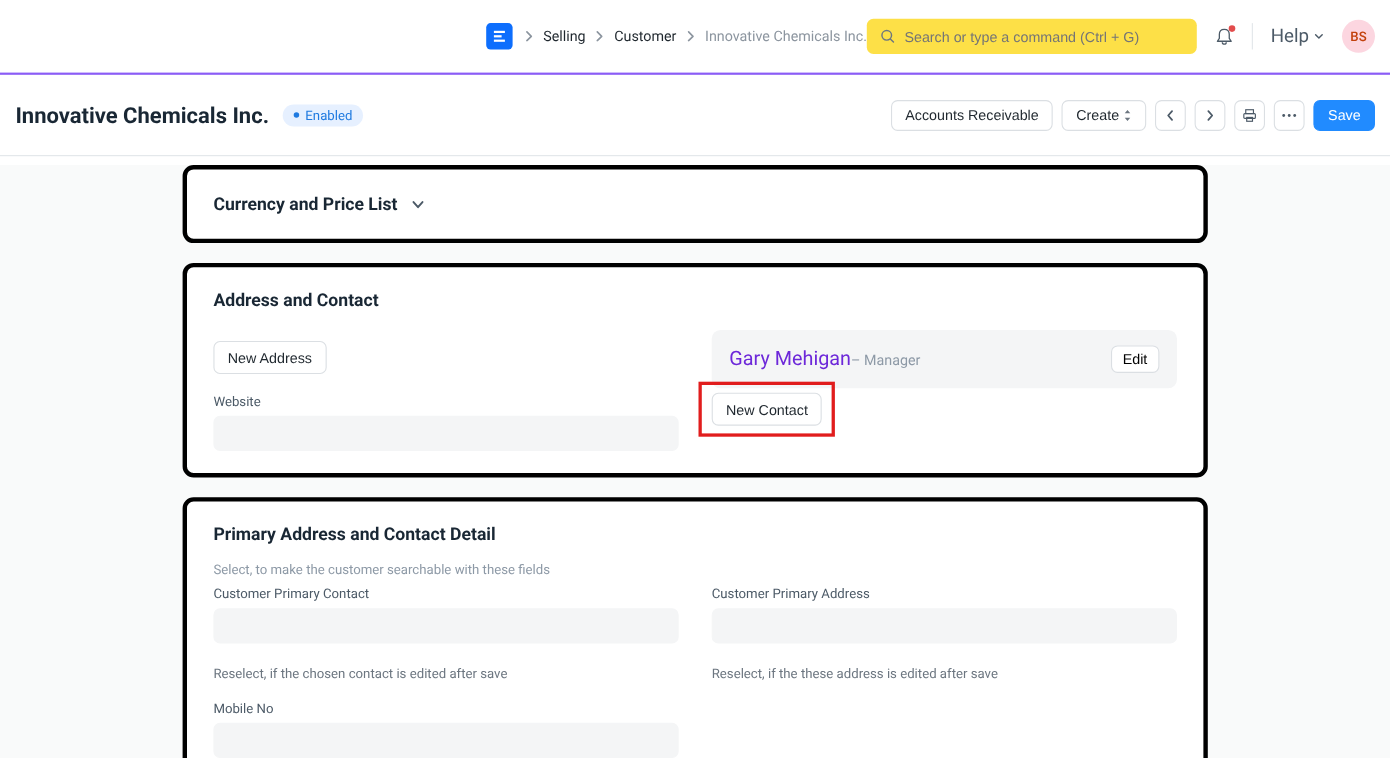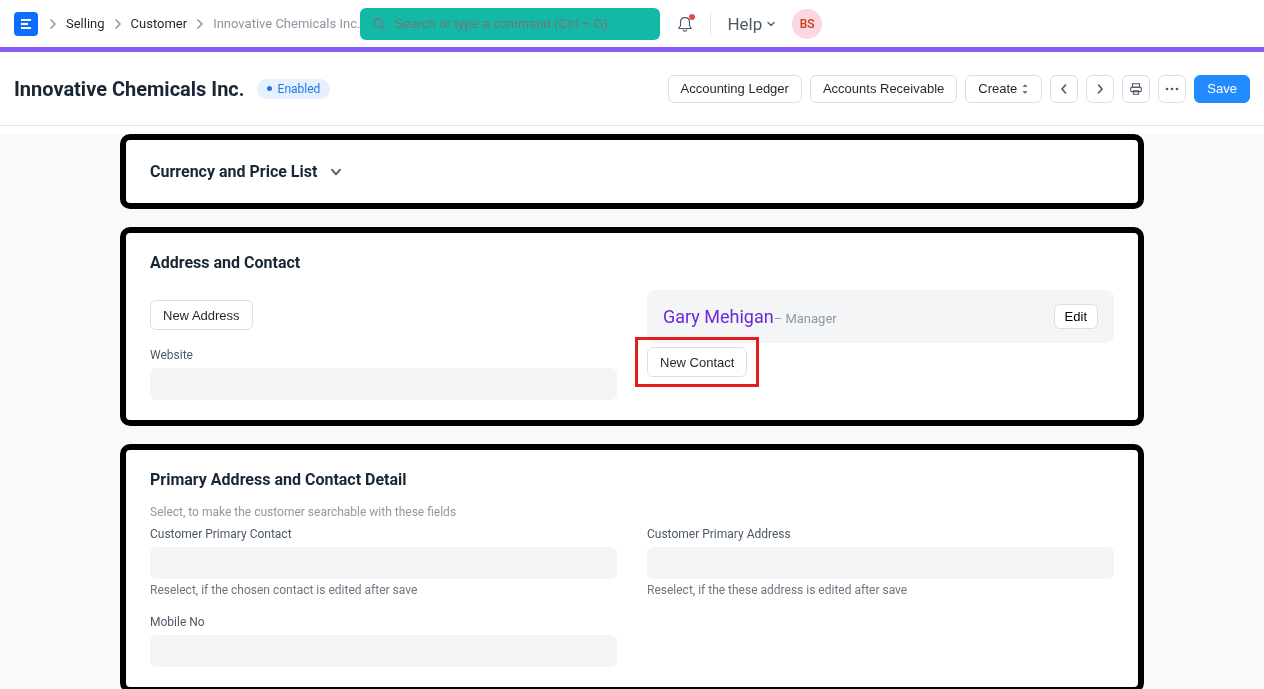--- a/index.html
+++ b/index.html
@@ -4,26 +4,26 @@
 <style>
   * { box-sizing: border-box; margin: 0; padding: 0; }
   body {
     font-family: -apple-system, BlinkMacSystemFont, "Segoe UI", Roboto, "Helvetica Neue", Arial, sans-serif;
     background: #fff;
     color: #1f272e;
     font-size: 13px;
     width: 1264px;
   }
   .navbar {
-    height: 52px;
-    border-bottom: 5px solid #8b5cf6;
+    height: 68px;
+    border-bottom: 2px solid #8b5cf6;
     display: flex;
     align-items: center;
     padding: 0 14px;
-    justify-content: flex-start;
+    justify-content: flex-end;
   }
   .nav-left {
     display: flex;
     align-items: center;
     gap: 10px;
   }
   .logo {
     width: 24px; height: 24px;
     background: #0d6efd;
     border-radius: 4px;
@@ -41,21 +41,21 @@
   }
   .breadcrumb a { color: #1f272e; text-decoration: none; cursor: pointer; }
   .breadcrumb .muted { color: #8c959f; }
   .chev { color: #8c959f; }
   .nav-right {
     display: flex;
     align-items: center;
     gap: 16px;
   }
   .search-box {
-    background: #14b8a6;
+    background: #fde047;
     border-radius: 6px;
     height: 32px;
     width: 300px;
     display: flex;
     align-items: center;
     padding: 0 12px;
     color: #6c7680;
     font-size: 13px;
     gap: 8px;
     cursor: text;
@@ -119,23 +119,23 @@
     background: #218bff; border-color: #218bff; color: #fff;
   }
 
   .content {
     background: #f9fafa;
     padding-bottom: 40px;
     min-height: 555px;
   }
   .card {
     background: #fff;
-    border: 6px solid #000000;
+    border: 4px solid #000000;
     border-radius: 10px;
-    width: 1024px;
+    width: 932px;
     margin: 0 auto;
     padding: 20px 24px;
   }
   .card + .card { margin-top: 18px; }
   .card:first-child { margin-top: 8px; }
   .section-title { font-size: 16px; font-weight: 700; color: #192734; }
   .section-head { display: flex; align-items: center; gap: 12px; cursor: pointer; }
   .section-desc { color: #8d99a6; font-size: 12px; margin-top: 16px; margin-bottom: 8px; }
   .two-col { display: flex; gap: 30px; }
   .two-col > div { flex: 1; min-width: 0; }
@@ -145,21 +145,21 @@
   .label { font-size: 12px; color: #4c5a67; margin-bottom: 6px; display: block; }
   .input {
     width: 100%;
     height: 32px;
     background: #f4f5f6;
     border: 1px solid #f4f5f6;
     border-radius: 6px;
     padding: 0 10px;
     font-size: 13px;
   }
-  .helper { color: #6c7680; font-size: 12px; margin-top: 4px; }
+  .helper { color: #6c7680; font-size: 12px; margin-top: 20px; }
   .contact-card {
     background: #f4f5f6;
     border-radius: 8px;
     padding: 14px 16px;
     display: flex; align-items: center; justify-content: space-between;
   }
   .contact-name { font-size: 18px; color: #6d28d9; font-weight: 400; }
   .contact-sub { color: #8d99a6; font-size: 13px; }
   .small-btn {
     border: 1px solid #dbdfe3;
@@ -245,21 +245,20 @@
 
 <div class="page-header">
   <div class="ph-left">
     <div class="page-title">Innovative Chemicals Inc.</div>
     <div class="status-badge">
       <span class="status-dot"></span>
       <span>Enabled</span>
     </div>
   </div>
   <div class="ph-right">
-    <button class="btn">Accounting Ledger</button>
     <button class="btn">Accounts Receivable</button>
     <button class="btn">
       <span>Create</span>
       <span>
         <svg width="8" height="10" viewBox="0 0 8 10">
             <path d="M4 0 L1.5 3 L6.5 3 Z M4 10 L1.5 7 L6.5 7 Z" fill="#6c7680"></path>
           </svg>
       </span>
     </button>
     <button class="btn icon-only">

